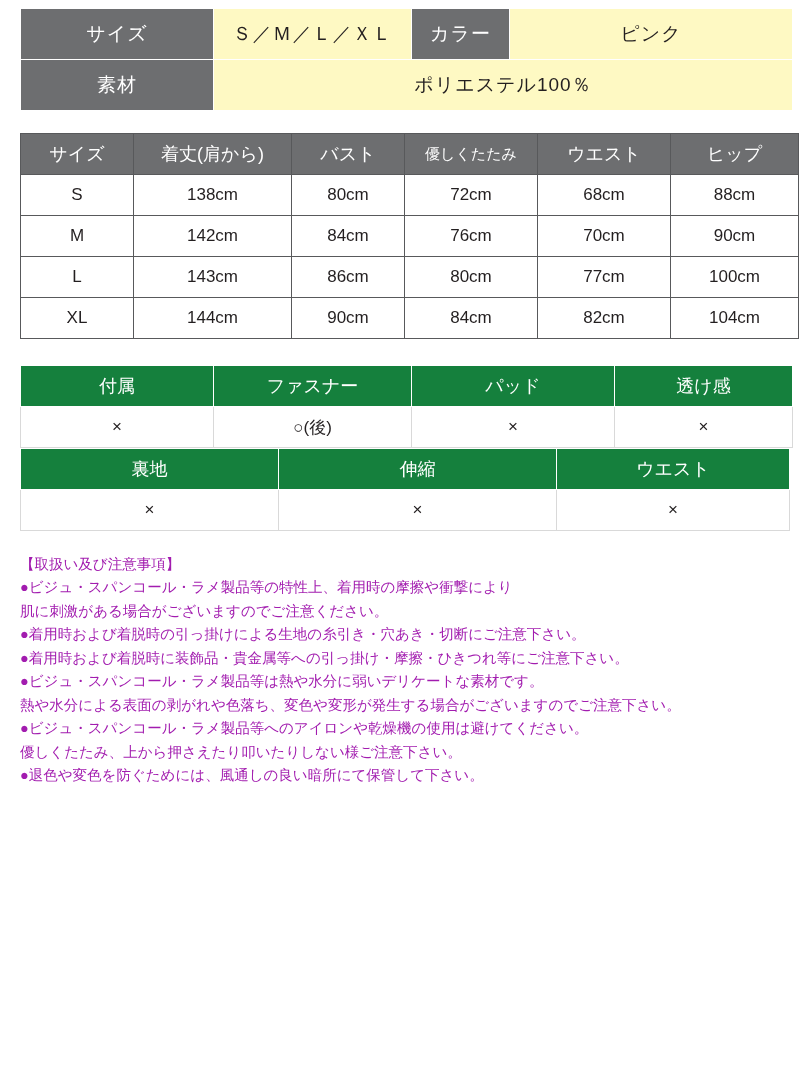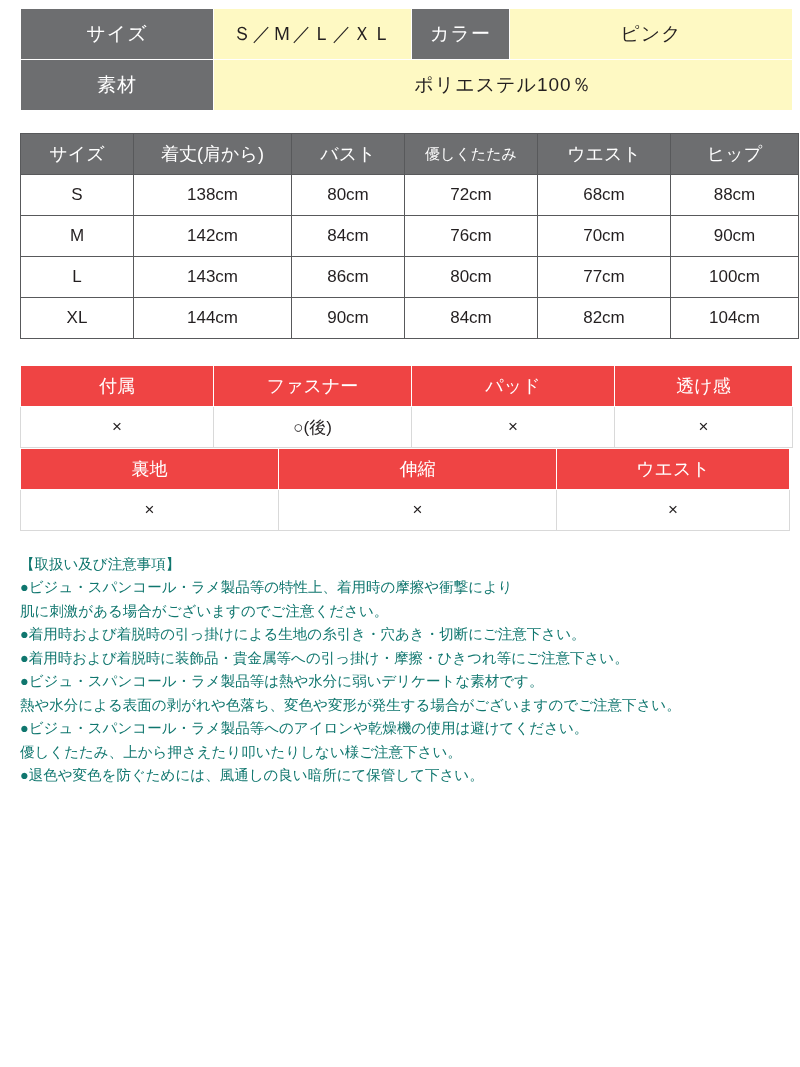--- a/index.html
+++ b/index.html
@@ -81,40 +81,40 @@
     margin-top: 26px;
   }
   .attr-table td {
     height: 38px;
     text-align: center;
     vertical-align: middle;
     font-size: 18px;
     border: 1px solid #ffffff;
   }
   .attr-table td.hdr {
-    background: #ef4444;
+    background: #15803d;
     color: #ffffff;
     font-family: Liberation Mono, monospace;
   }
   .attr-table td.mark {
     background: #ffffff;
     color: #231f20;
     border: 1px solid #d9d9d9;
     font-size: 17px;
   }
   .attr-table2 {
     margin-top: 0;
   }
 
   
   .notes {
     margin-top: 22px;
     font-size: 14.5px;
     line-height: 1.62;
-    color: #0f766e;
+    color: #a21caf;
     width: 760px;
   }
   .notes .line {
     white-space: pre-wrap;
   }
 </style>
 </head>
 <body>
 
 <div class="page">

